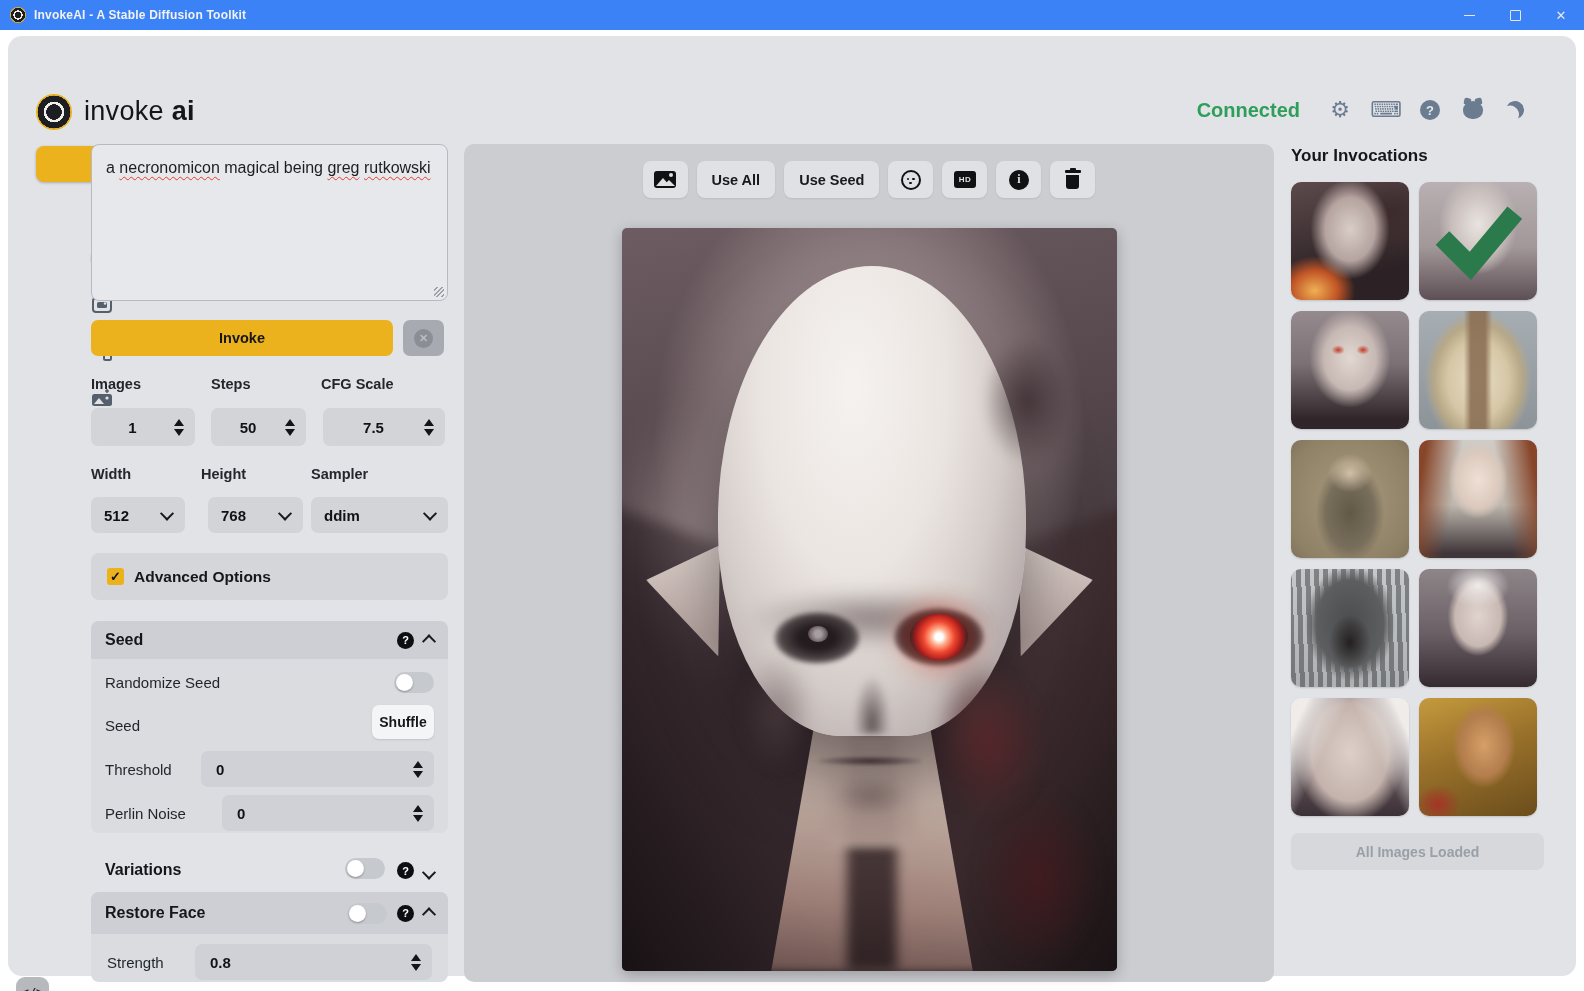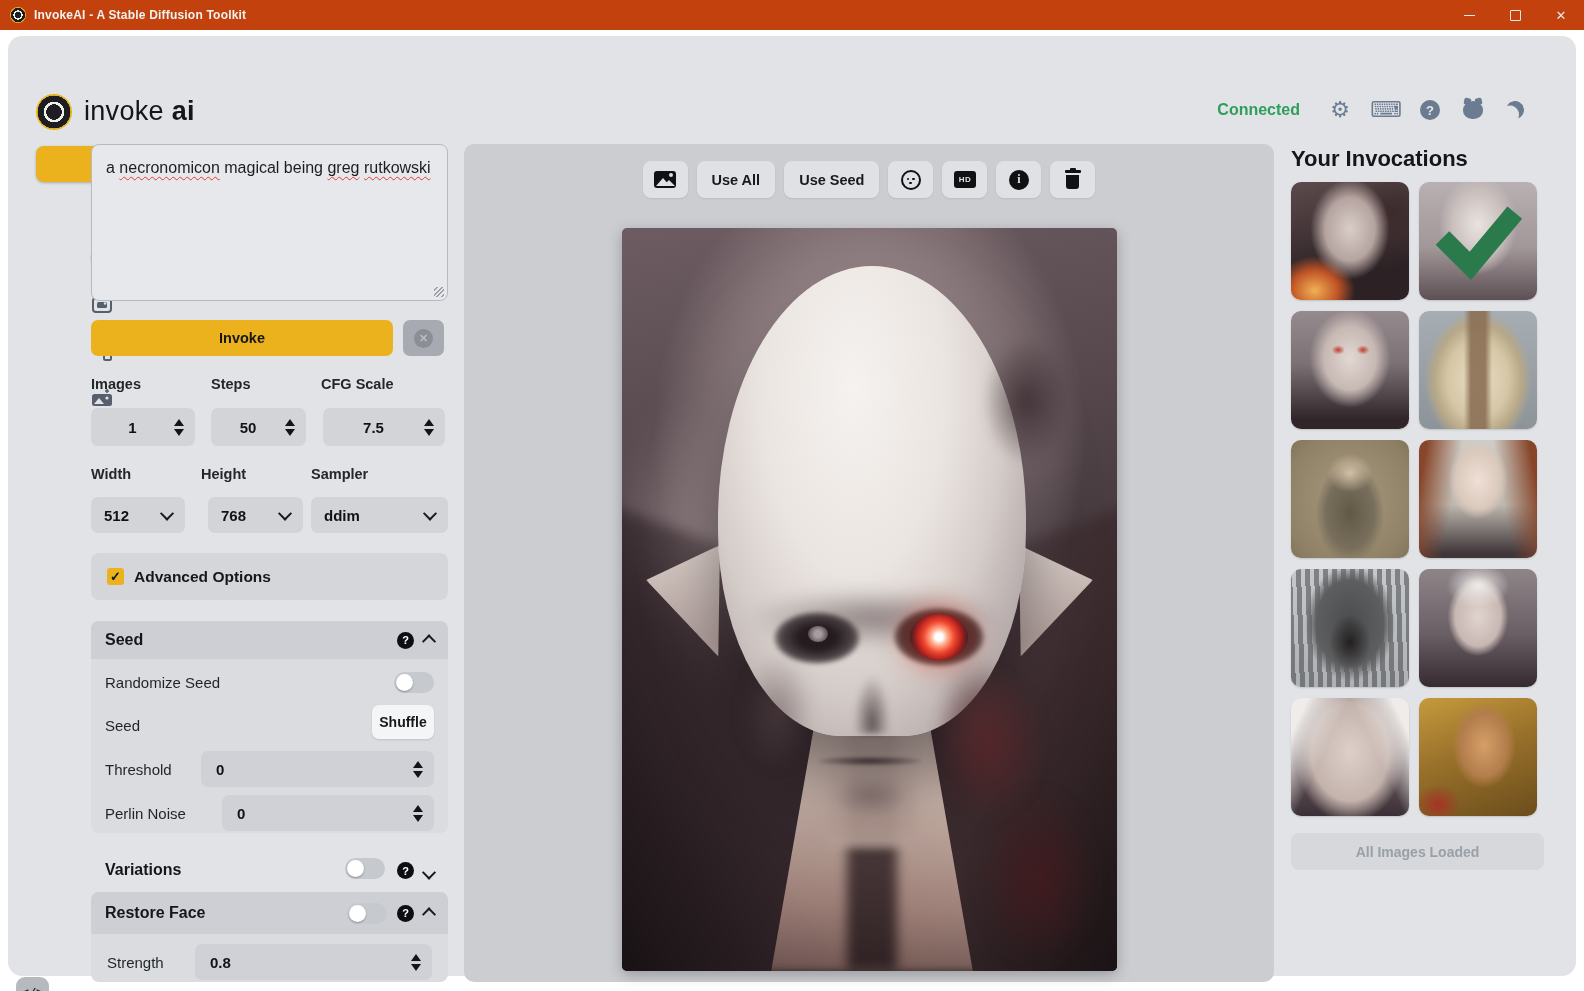--- a/index.html
+++ b/index.html
@@ -1,36 +1,36 @@
 <!DOCTYPE html>
 <html><head>
 <meta charset="utf-8">
 <style>
   html,body{margin:0;padding:0;background:#ffffff;font-family:"Liberation Sans",sans-serif;}
   #stage{position:relative;width:1584px;height:991px;background:#ffffff;overflow:hidden;
          -webkit-font-smoothing:antialiased;color:#17191c;}
   
-  #titlebar{position:absolute;left:0;top:0;width:1584px;height:30px;background:#c2410c;
+  #titlebar{position:absolute;left:0;top:0;width:1584px;height:30px;background:#3b82f6;
             display:flex;align-items:center;color:#f2f2f2;font-size:12px;}
   .tb-logo{width:16px;height:16px;border-radius:50%;margin:0 8px 0 10px;
            background:radial-gradient(circle at 50% 50%, #1c1e22 0 30%, #f0eee8 31% 40%, #1c1e22 41% 62%, #ecb21d 63% 100%);}
   .tb-title{font-weight:bold;letter-spacing:.2px;}
   .tb-controls{margin-left:auto;display:flex;height:30px;}
   .tb-btn{width:46px;height:30px;display:flex;align-items:center;justify-content:center;color:#e8e8e8;font-size:13px;}
   .tb-min-glyph{display:block;width:11px;border-top:1.6px solid #e8e8e8;}
   .tb-max-glyph{display:block;width:9px;height:9px;border:1.4px solid #e8e8e8;border-radius:1px;}
   
   #app{position:absolute;left:8px;top:36px;width:1568px;height:940px;background:#e1e3e6;border-radius:14px;}
   
   .hdr-logo{position:absolute;left:28px;top:58px;width:36px;height:36px;border-radius:50%;
             background:radial-gradient(circle at 50% 50%, #1c1e22 0 30%, #f0eee8 31% 40%, #1c1e22 41% 64%, #ecb21d 65% 100%);}
   .brand{position:absolute;left:76px;top:60px;font-size:27px;color:#14161a;letter-spacing:.3px;}
   .brand b{font-weight:bold;}
   .hdr-right{position:absolute;right:52px;top:62px;display:flex;align-items:center;gap:22px;}
-  .status{color:#2e9e5b;font-weight:bold;font-size:16px;margin-right:6px;}
+  .status{color:#2e9e5b;font-weight:bold;font-size:20px;margin-right:6px;}
   .hicon{color:#6b7c91;font-size:22px;line-height:1;display:flex;align-items:center;justify-content:center;width:24px;height:24px;}
   .qbadge{width:20px;height:20px;border-radius:50%;background:#6b7c91;color:#e6e9ed;
           font-size:13px;font-weight:bold;display:flex;align-items:center;justify-content:center;}
   .moon{width:18px;height:18px;border-radius:50%;box-shadow:inset -6px 3px 0 0 #6b7c91;background:transparent;transform:rotate(-15deg);}
   .gh{width:22px;height:22px;position:relative;}
   .gh .gh-head{position:absolute;left:1px;top:2px;width:20px;height:18px;border-radius:50% 50% 46% 46%;background:#6b7c91;}
   .gh .gh-ear1,.gh .gh-ear2{position:absolute;top:-1px;width:7px;height:7px;background:#6b7c91;border-radius:2px;transform:rotate(12deg);}
   .gh .gh-ear1{left:2px}.gh .gh-ear2{right:2px;transform:rotate(-12deg)}
   
   .rail{position:absolute;left:28px;top:110px;display:flex;flex-direction:column;gap:11px;}
@@ -142,21 +142,21 @@
   .nose{left:232px;top:448px;width:36px;height:58px;background:radial-gradient(ellipse at 50% 80%,rgba(54,41,44,.7),transparent 72%);filter:blur(3px);}
   .mouth{left:196px;top:528px;width:104px;height:10px;border-radius:50%;background:radial-gradient(ellipse,rgba(44,32,35,.85),transparent 80%);filter:blur(1.5px);}
   .chin{left:214px;top:548px;width:70px;height:40px;background:radial-gradient(ellipse,rgba(90,72,74,.5),transparent 75%);filter:blur(5px);}
   .cheek-l{left:120px;top:430px;width:70px;height:110px;background:radial-gradient(ellipse,rgba(92,74,76,.5),transparent 75%);filter:blur(7px);}
   .cheek-r{left:316px;top:430px;width:80px;height:120px;background:radial-gradient(ellipse,rgba(80,58,58,.55),transparent 75%);filter:blur(7px);}
   .blood1{left:312px;top:440px;width:110px;height:150px;background:radial-gradient(ellipse,rgba(92,36,40,.75),transparent 72%);filter:blur(6px);}
   .blood2{left:356px;top:560px;width:120px;height:180px;background:radial-gradient(ellipse,rgba(70,26,30,.8),transparent 70%);filter:blur(8px);}
   .wisp{left:360px;top:108px;width:90px;height:130px;background:radial-gradient(ellipse,rgba(50,36,40,.75),transparent 70%);filter:blur(5px);}
   .neck{left:206px;top:500px;width:88px;height:120px;background:linear-gradient(180deg,#cdbcb4,#b49d94 80%);filter:blur(4px);opacity:.9;}
   
-  .gal-title{position:absolute;left:1283px;top:110px;font-size:22px;font-weight:bold;color:#14161a;}
+  .gal-title{position:absolute;left:1283px;top:110px;font-size:17px;font-weight:bold;color:#14161a;}
   .thumbs{position:absolute;left:1283px;top:146px;width:247px;display:flex;flex-wrap:wrap;gap:11px 10px;}
   .thumb{width:118px;height:118px;border-radius:10px;position:relative;overflow:hidden;box-shadow:0 1px 2px rgba(0,0,0,.15);}
   .thumb .check{position:absolute;inset:0;display:flex;align-items:center;justify-content:center;}
   .t1{background:radial-gradient(55px 70px at 50% 40%,#d9cdc6 0%,#b5a4a0 45%,rgba(120,95,95,0) 72%),
       radial-gradient(52px 44px at 20% 92%,#f0b054 0%,#c05426 45%,rgba(90,30,20,0) 78%),
       radial-gradient(70px 62px at 86% 26%,#3d2b2c 0%,rgba(61,43,44,0) 70%),
       linear-gradient(170deg,#5c4a4c 0%,#2c2124 75%);}
   .t2{background:radial-gradient(50px 64px at 50% 36%,#e9e4e0 0%,#c9bfbc 52%,rgba(160,148,150,0) 78%),
       radial-gradient(10px 7px at 60% 30%,#c5442e 0%,rgba(197,68,46,0) 90%),
       linear-gradient(180deg,#b8b0b2 0%,#a29799 55%,#5d5055 100%);}

